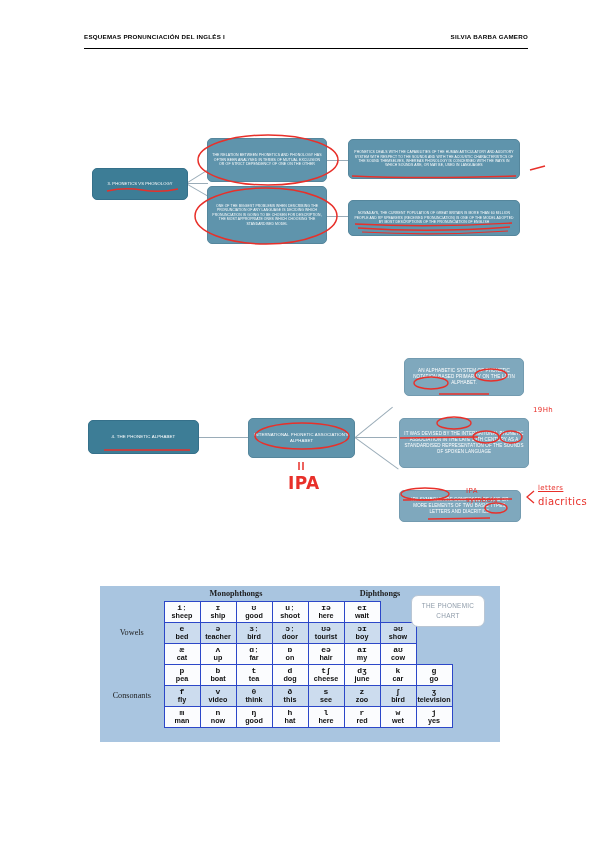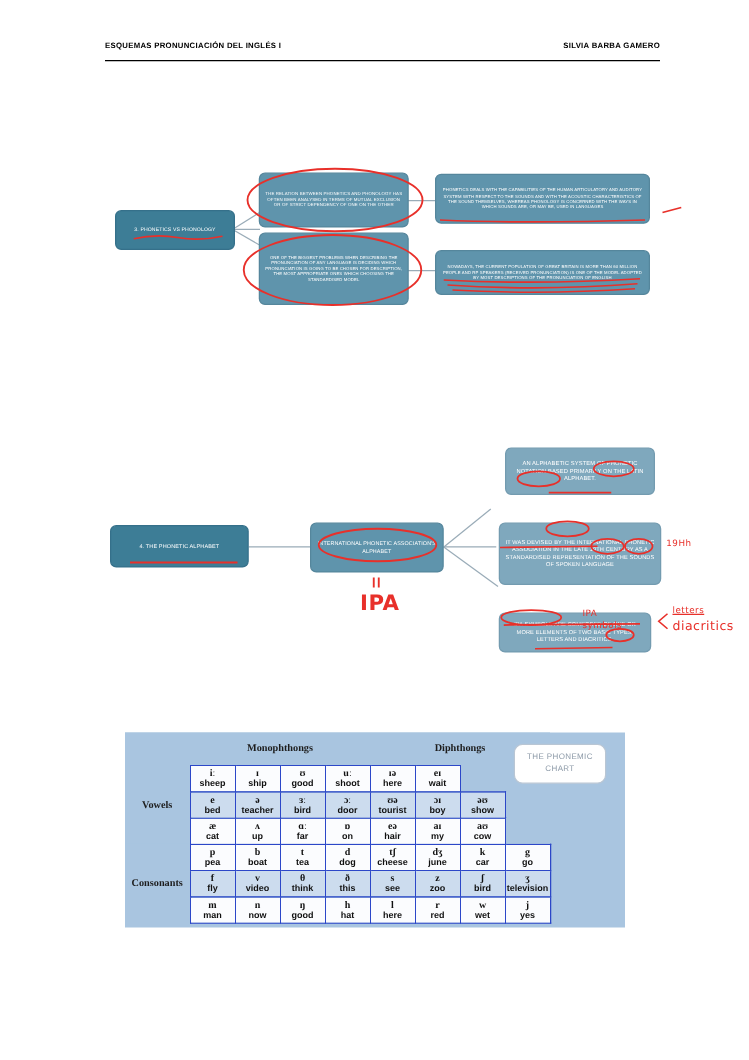--- a/index.html
+++ b/index.html
@@ -94,48 +94,48 @@
     border-collapse: collapse;
     table-layout: fixed;
   }
   .chart-table td, .chart-table th {
     padding: 0;
     text-align: center;
     vertical-align: middle;
   }
   .rowlabel {
     font-family: "Liberation Serif", serif;
-    font-weight: bold;
+    font-weight: normal;
     font-size: 8.2px;
     color: #1d1d1d;
-    width: 52px;
+    width: 64px;
     text-align: center;
     background: #a9c5e0;
   }
   .grouphead {
     font-family: "Liberation Serif", serif;
     font-weight: bold;
     font-size: 8.2px;
     color: #1d1d1d;
     background: #a9c5e0;
-    height: 26px;
+    height: 15px;
     margin-top: 20px;
   }
   .cell {
     background: #fbfcfe;
     border: 1.4px solid #2c47c8;
     width: 36px;
     height: 21px;
     position: relative;
   }
   .cell.shade { background: #ccdcee; }
   .cell.empty { background: #a9c5e0; border: none; }
   .sym {
     display: block;
-    font-family: Liberation Serif, serif;
+    font-family: Liberation Mono, monospace;
     font-size: 8px;
     font-weight: bold;
     color: #101010;
     line-height: 1.02;
   }
   .wrd {
     display: block;
     font-family: Liberation Sans, sans-serif;
     font-size: 7.2px;
     font-weight: bold;
@@ -256,21 +256,21 @@
         <ellipse cx="425" cy="494" rx="24" ry="6" fill="none" stroke="#e8302a" stroke-width="1.4"></ellipse>
         <path d="M403 500 L 512 499" fill="none" stroke="#e8302a" stroke-width="1.4"></path>
         <ellipse cx="496" cy="508" rx="11" ry="5" fill="none" stroke="#e8302a" stroke-width="1.4"></ellipse>
         <path d="M428 519 L 490 518" fill="none" stroke="#e8302a" stroke-width="1.4"></path>
         <path d="M534 491 L 527 497 L 534 503" fill="none" stroke="#e8302a" stroke-width="1.3"></path>
       </svg>
     </div>
 
     <div class="hand" style="left:288px; top:473px; font-size:17px; font-weight:bold;">IPA</div>
 
-    <div class="hand" style="left:533px; top:431px; font-size:7px;">19Hh</div>
+    <div class="hand" style="left:533px; top:406px; font-size:7px;">19Hh</div>
 
     <div class="hand" style="left:466px; top:487px; font-size:7px; line-height:1.35; white-space:pre;">IPA
 symbols</div>
 
     <div class="hand" style="left:538px; top:484px; font-size:7px;text-decoration:underline;">letters</div>
 
     <div class="hand" style="left:538px; top:496px; font-size:10px;">diacritics</div>
   </div>
 
   <div class="chart-wrap">

